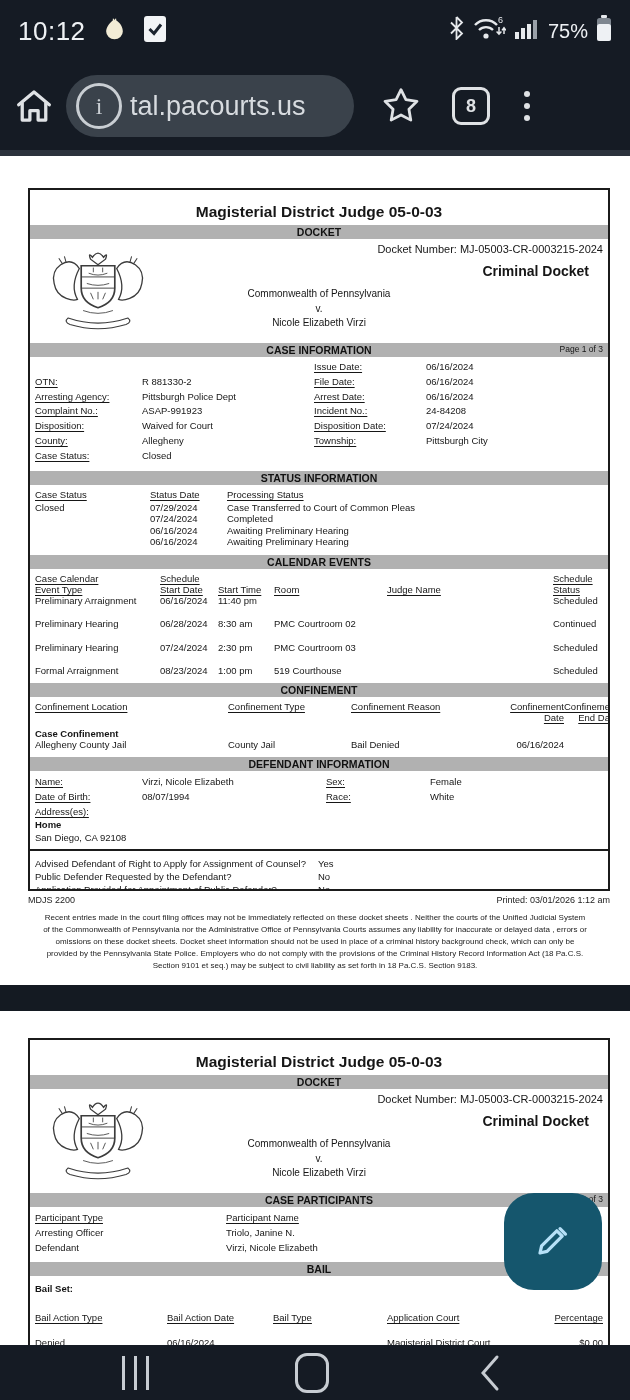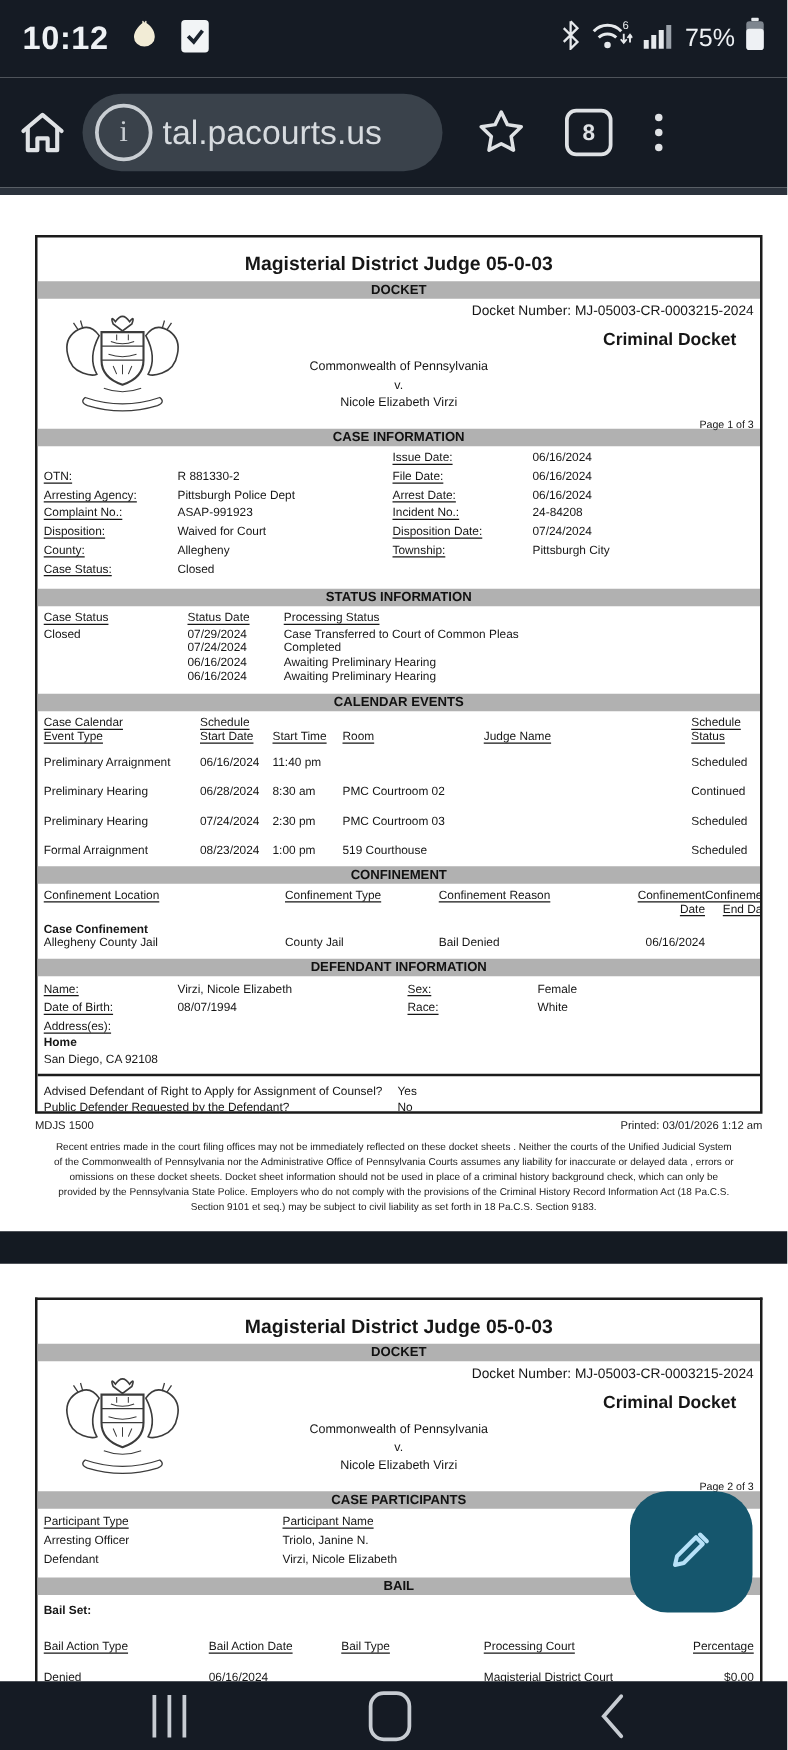--- a/index.html
+++ b/index.html
@@ -1,21 +1,21 @@
 <!DOCTYPE html>
 <html><head>
 <meta charset="utf-8">
 <style>
   html,body{margin:0;padding:0;}
   body{width:630px;height:1400px;position:relative;background:#fff;
        font-family:"Liberation Sans",sans-serif;overflow:hidden;}
   
   .statusbar{height:62px;background:#151b24;display:flex;align-items:center;
              justify-content:space-between;padding:0 18px;box-sizing:border-box;}
-  .sb-left{display:flex;gap:16px;font-weight:bold;}
+  .sb-left{display:flex;align-items:center;gap:16px;}
   .sb-time{color:#eef1f4;font-size:26px;letter-spacing:.5px;}
   .sb-right{display:flex;align-items:center;gap:8px;color:#eef1f4;font-size:24px;}
   .browserbar{height:88px;background:#151b24;display:flex;align-items:center;
               padding:0 14px;box-sizing:border-box;gap:12px;}
   .urlpill{flex:0 0 288px;height:62px;background:#3a424b;border-radius:32px;
            display:flex;align-items:center;padding:0 10px;box-sizing:border-box;gap:8px;overflow:hidden;}
   .infoicon{width:40px;height:40px;border-radius:50%;border:3px solid #c9ced3;color:#c9ced3;
             display:flex;align-items:center;justify-content:center;font-size:24px;flex:none;font-family:"Liberation Serif",serif;}
   .urltext{color:#d7dbdf;font-size:27px;white-space:nowrap;}
   .chrome-btn{display:flex;align-items:center;justify-content:center;flex:none;}
@@ -31,21 +31,21 @@
   #page1{height:703px;margin-top:32px;overflow:hidden;}
   #page2{height:318px;margin-top:27px;border-bottom:none;overflow:hidden;}
   .doc-title{font-size:15.5px;font-weight:bold;text-align:center;margin-top:13px;height:18px;}
   .secbar{background:#b1b1b1;height:14px;margin-top:4px;display:flex;align-items:center;
           justify-content:center;font-size:10.5px;font-weight:bold;color:#111;}
   .doc-header{position:relative;height:96px;}
   .coat{position:absolute;left:12px;top:2px;}
   .dk-num{text-align:right;padding-right:5px;font-size:11px;margin-top:4px;}
   .dk-type{text-align:right;padding-right:19px;font-size:14px;font-weight:bold;margin-top:8px;}
   .center-lines{text-align:center;font-size:10px;margin-top:8px;line-height:1.45;}
-  .page-label{text-align:right;padding-right:5px;font-size:8.5px;margin-top:3px;}
+  .page-label{text-align:right;padding-right:5px;font-size:8.5px;margin-top:13px;}
   .grid{display:grid;font-size:9.5px;padding:3px 5px;box-sizing:border-box;}
   .grid div{white-space:nowrap;overflow:visible;}
   .u{text-decoration:underline;text-underline-offset:1.5px;}
   .b{font-weight:bold;}
   .rt{text-align:right;}
   .ci{grid-template-columns:107px 172px 112px 1fr;line-height:14.8px;}
   .si{grid-template-columns:115px 77px 1fr;line-height:11.5px;}
   .si .hdr{line-height:14px;}
   .ce{grid-template-columns:125px 58px 56px 113px 166px 1fr;line-height:11px;}
   .ce .row{margin-bottom:12.5px;}
@@ -239,21 +239,21 @@
     </div>
 
     <div class="secbar">CALENDAR EVENTS</div>
     <div class="grid ce" style="padding-top:4px;">
       <div class="u">Case Calendar</div>
         <div class="u">Schedule</div>
         <div></div>
         <div></div>
         <div></div>
         <div class="u">Schedule</div>
-      <div class="u" style="margin-bottom:10px;">Event Type</div>
+      <div class="u" style="margin-bottom:0;">Event Type</div>
         <div class="u">Start Date</div>
         <div class="u">Start Time</div>
         <div class="u">Room</div>
         <div class="u">Judge Name</div>
         <div class="u">Status</div>
       <div class="row">Preliminary Arraignment</div>
         <div class="row">06/16/2024</div>
         <div class="row">11:40 pm</div>
         <div class="row"></div>
         <div class="row"></div>
@@ -325,21 +325,21 @@
         <div>Yes</div>
       <div>Public Defender Requested by the Defendant?</div>
         <div>No</div>
       <div>Application Provided for Appointment of Public Defender?</div>
         <div>No</div>
 
     </div>
   </div>
 
   <div class="footrow">
-    <span>MDJS 1500</span>
+    <span>MDJS 2200</span>
     <span>Printed: 03/01/2026   1:12 am</span>
   </div>
   <div class="disclaimer">Recent entries made in the court filing offices may not be immediately reflected on these docket sheets . Neither the courts of the Unified Judicial System of the Commonwealth of Pennsylvania nor the Administrative Office of Pennsylvania Courts assumes any liability for inaccurate or delayed data , errors or omissions on these docket sheets.  Docket sheet information should not be used in place of a criminal history background check, which can only be provided by the Pennsylvania State Police. Employers who do not comply with the provisions of the Criminal History Record Information Act  (18 Pa.C.S. Section 9101 et seq.) may be subject to civil liability as set forth in 18 Pa.C.S. Section 9183.</div>
 
   <div class="pageseam"></div>
 
   <div class="pagebox" id="page2">
     <div class="doc-title">Magisterial District Judge 05-0-03</div>
     <div class="secbar">DOCKET</div>
     <div class="doc-header">
@@ -382,21 +382,21 @@
     <div class="secbar">BAIL</div>
     <div class="grid bl" style="padding-top:6px;">
       <div class="b" style="margin-bottom:4px;">Bail Set:</div>
         <div></div>
         <div></div>
         <div></div>
         <div></div>
       <div class="u">Bail Action Type</div>
         <div class="u">Bail Action Date</div>
         <div class="u">Bail Type</div>
-        <div class="u">Processing Court</div>
+        <div class="u">Application Court</div>
         <div class="u rt">Percentage</div>
       <div>Denied</div>
         <div>06/16/2024</div>
         <div></div>
         <div>Magisterial District Court</div>
         <div class="rt">$0.00</div>
     </div>
     <div class="reason">
       <span class="b" style="font-weight:normal;text-align:right;">Bail Action Reason:</span>&nbsp;&nbsp;<span>Bond denied per 42 PaCSA section 5701.</span>
     </div>

